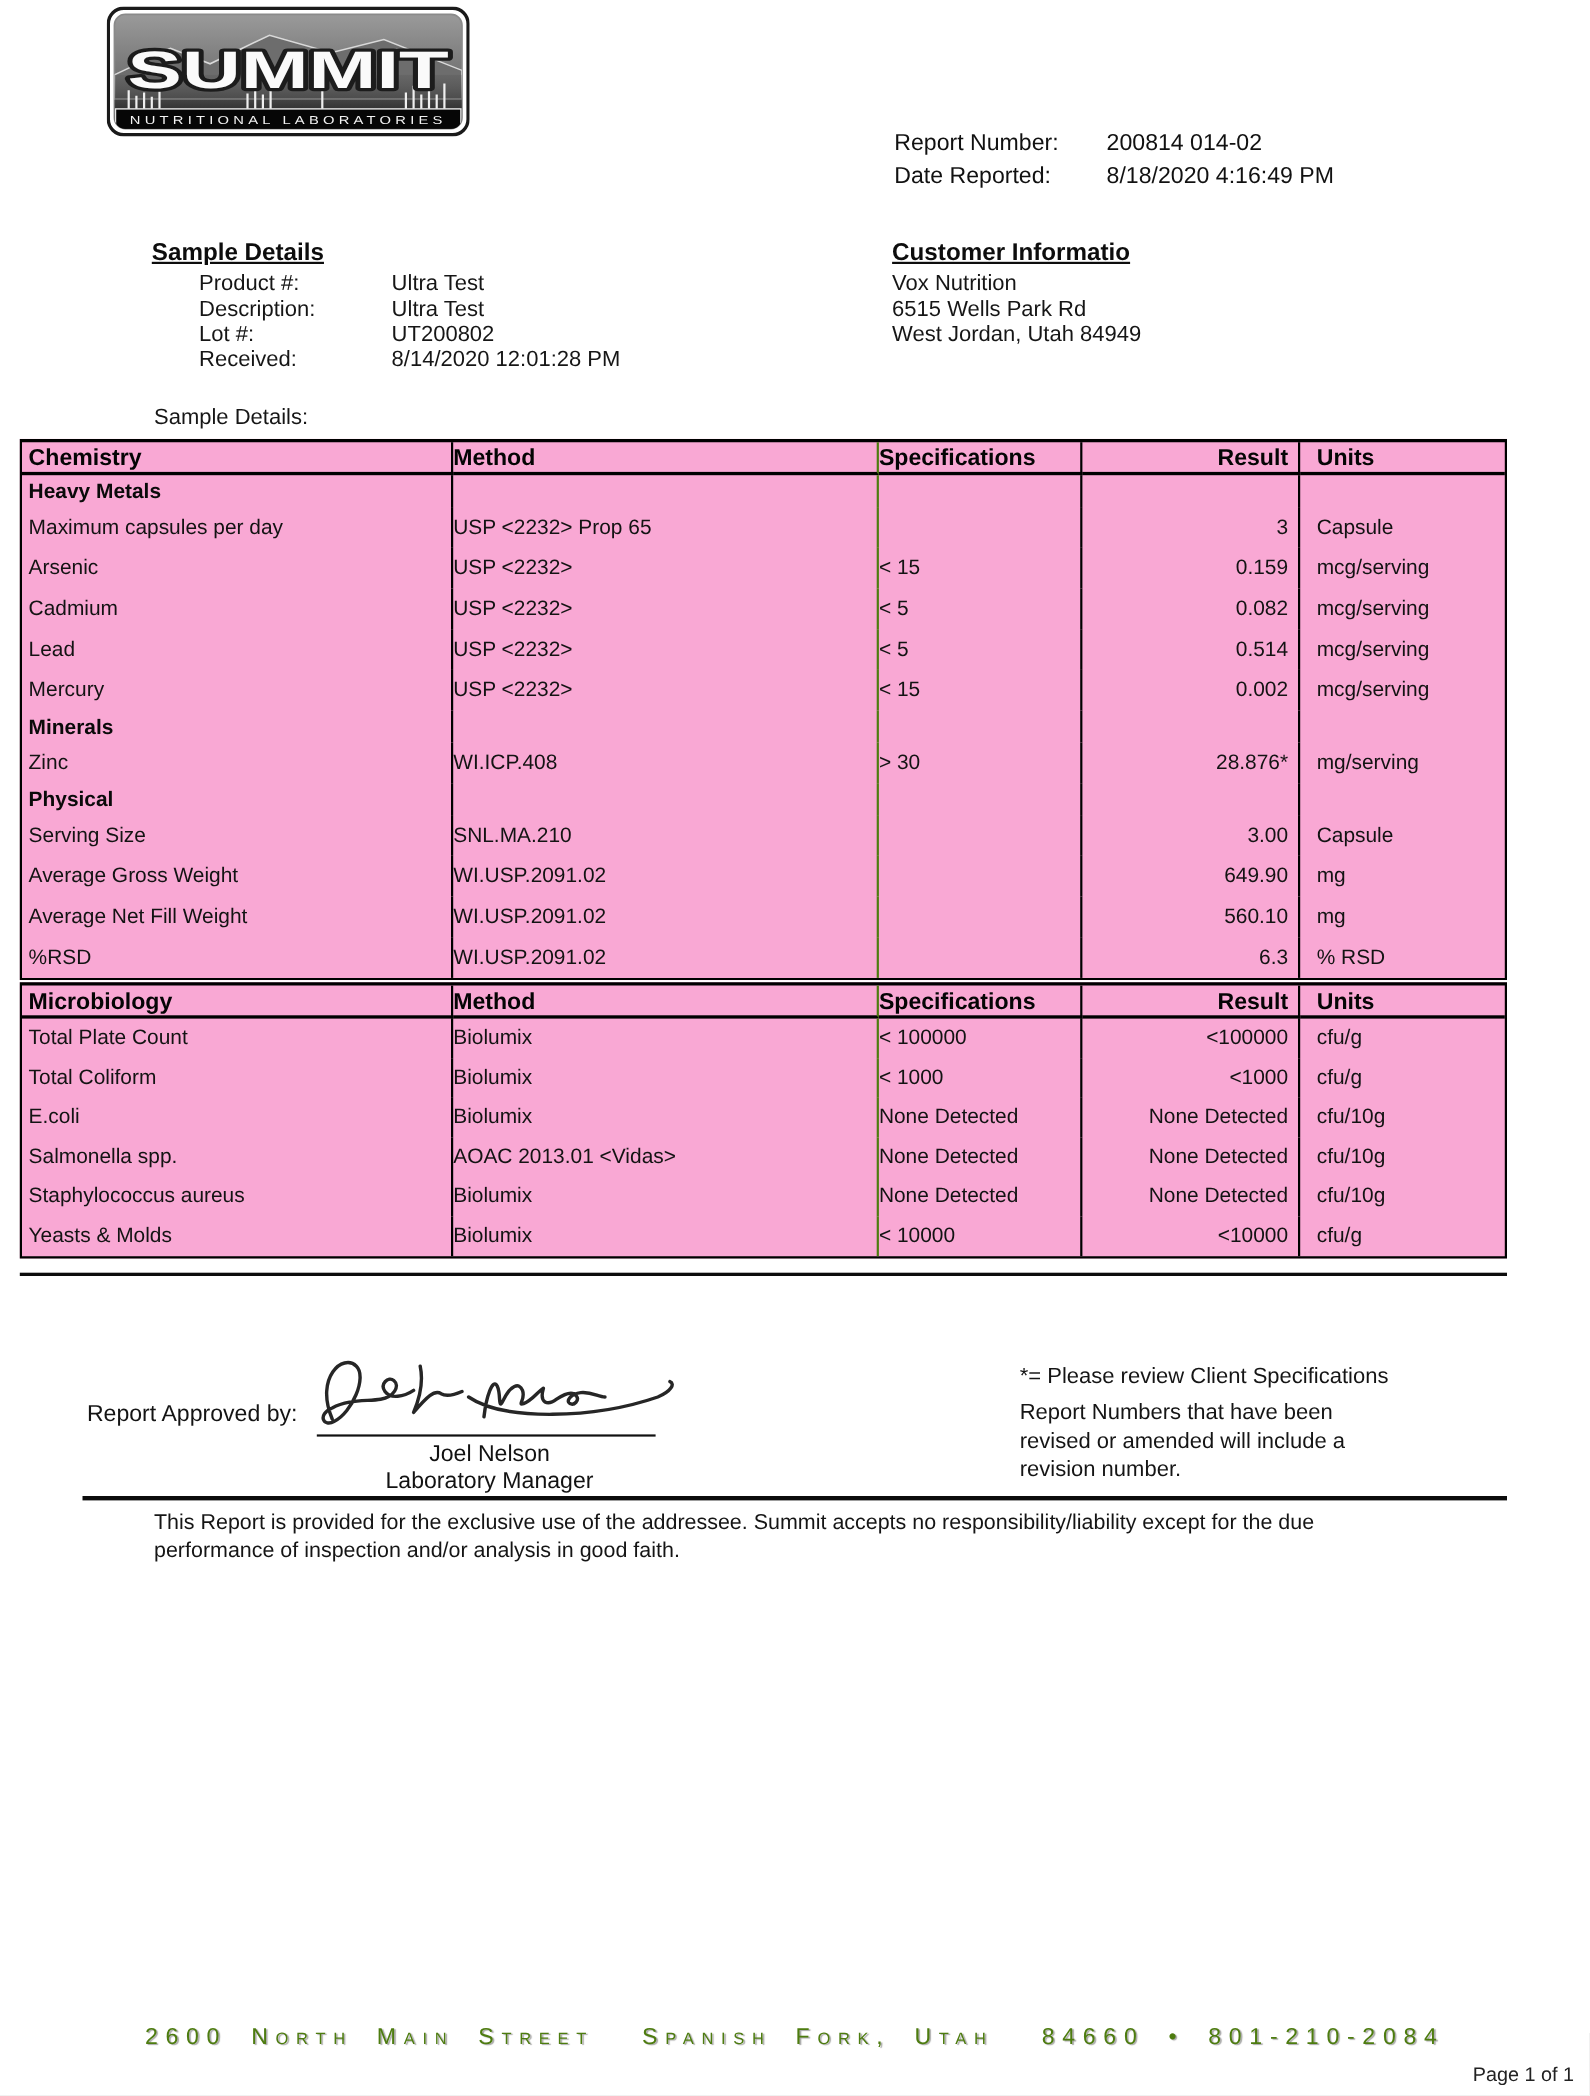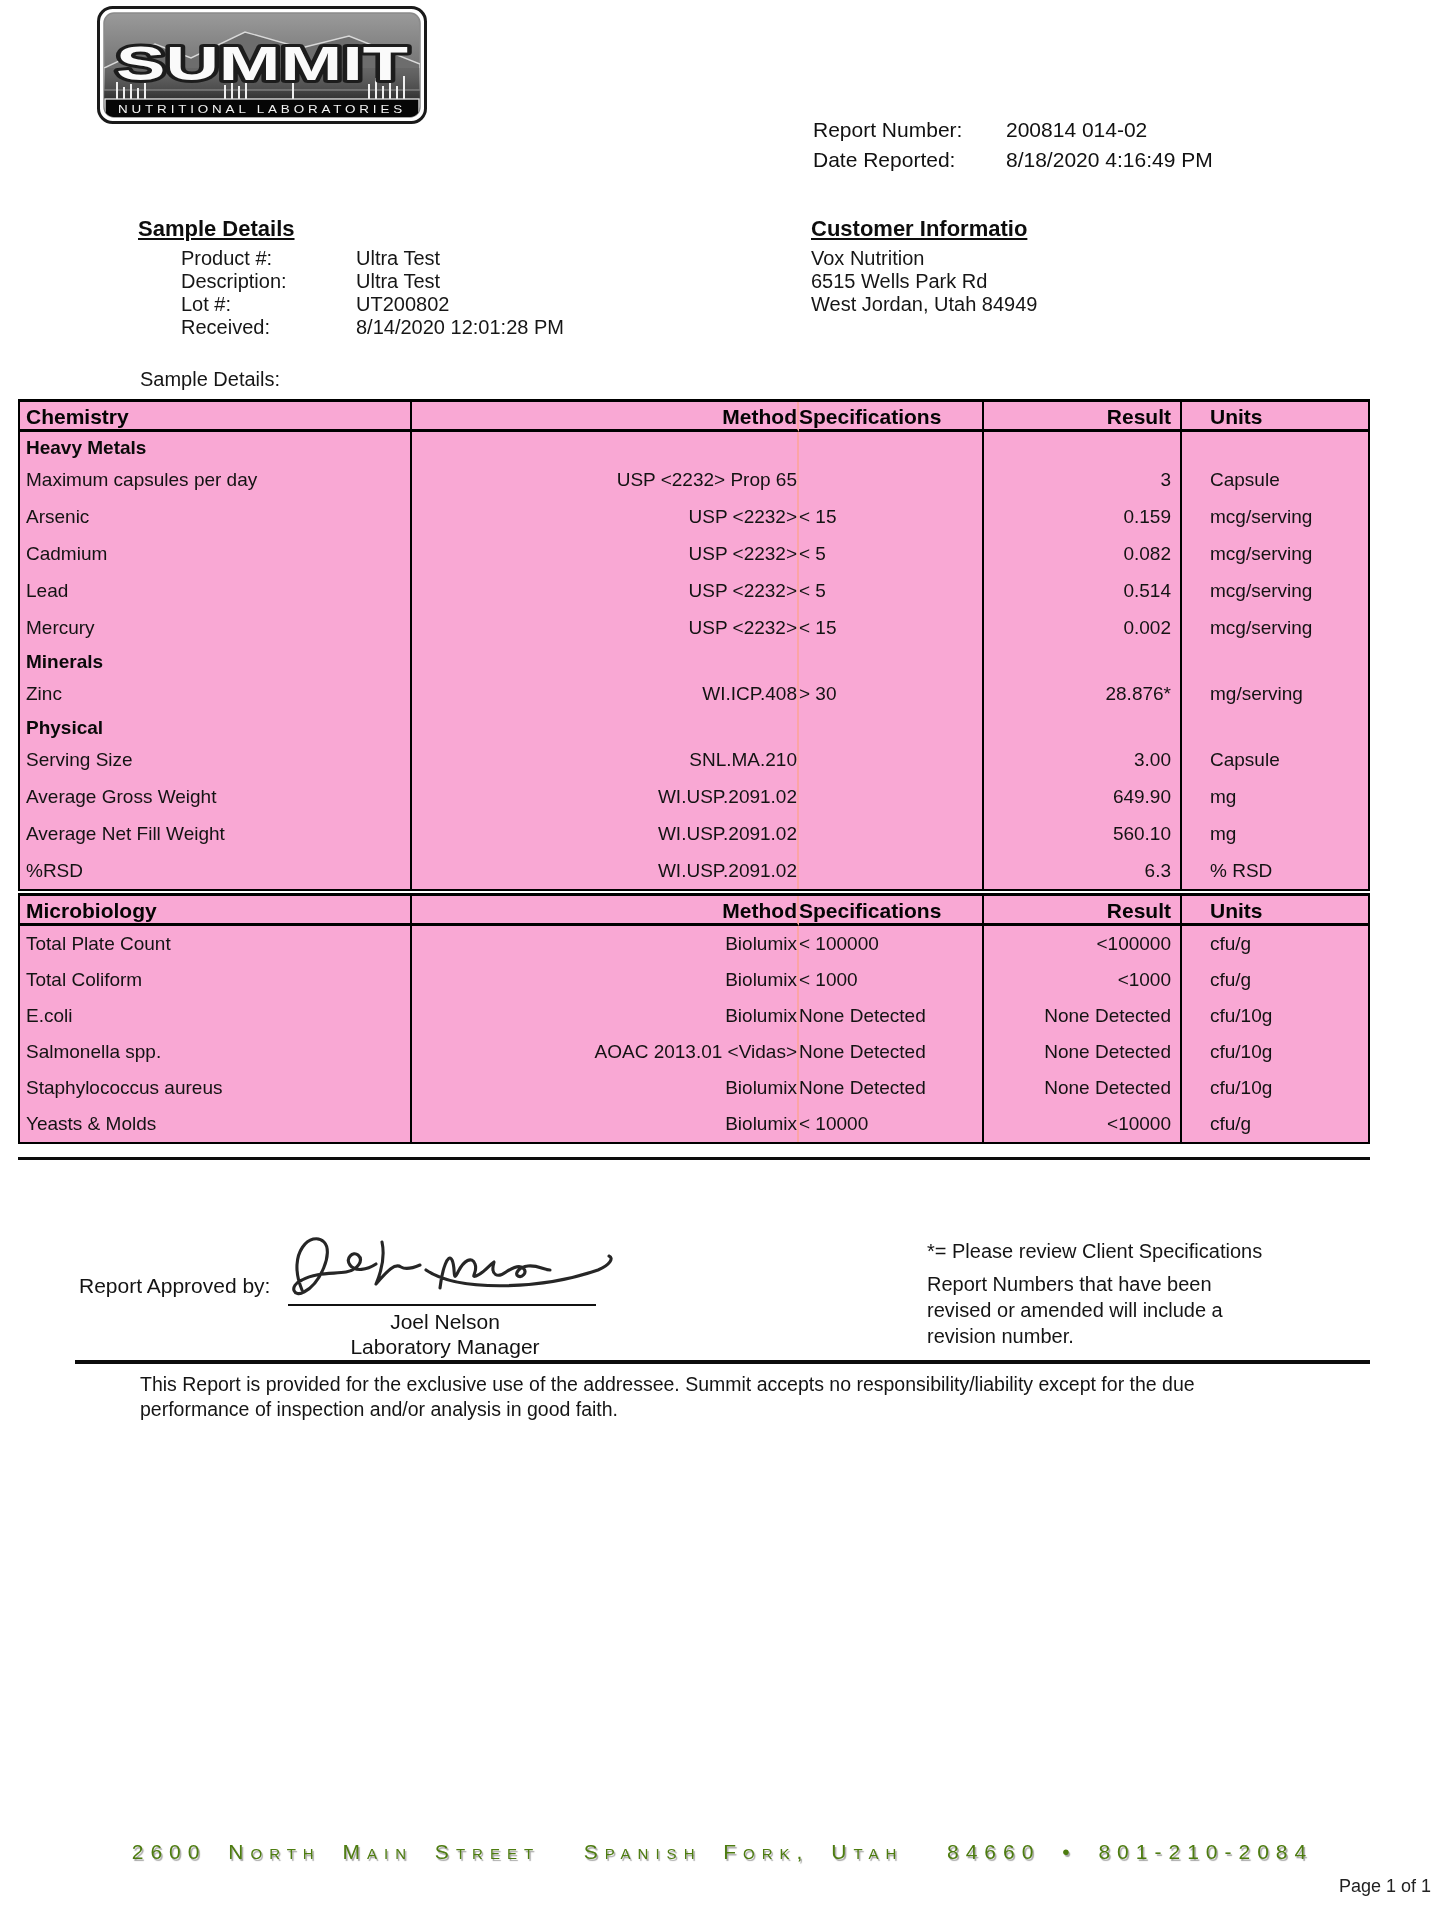--- a/index.html
+++ b/index.html
@@ -27,24 +27,24 @@
   .data-table{
     display:grid; grid-template-columns:392px 387px 185px 198px 186px;
     border:2px solid #000; border-top-width:3px; background:#f9a8d4; box-sizing:border-box; width:1352px;
   }
   .data-table > div{box-sizing:border-box; white-space:nowrap; overflow:hidden;}
   .hcell{font-weight:bold; font-size:21px; text-align:center; height:30px; line-height:29px; border-bottom:3px solid #000; color:#050505;}
   .cell{height:37px; line-height:37px; font-size:19px; color:#131313;}
   .micro .cell{height:36px; line-height:36px;}
   .cell.sec{height:29px; line-height:31px; font-weight:bold; color:#0a0a0a;}
   .c0{border-right:2px solid #000; text-align:left; padding-left:6px;}
-  .c1{border-right:2px solid #fca5a5; text-align:right;}
+  .c1{border-right:2px solid #4d7c0f; text-align:left;}
   .c2{border-right:2px solid #000; text-align:left;}
   .c3{border-right:2px solid #000; text-align:right; padding-right:9px;}
-  .c4{text-align:left; padding-left:28px;}
+  .c4{text-align:left; padding-left:15px;}
   .data-table.micro{border-top-width:3px; margin-top:2px;}
   .end-rule{height:3px; background:#0c0c0c; margin-top:13px;}
 
   
   .approve-label{font-size:21px; color:#141414;}
   .sig-line{height:2px; background:#111;}
   .sig-name{font-size:21px; color:#121212; text-align:center;}
   .sig-title{font-size:21px; color:#121212; text-align:center;}
   .footnote{font-size:20px; color:#151515;}
   .revision-note{font-size:20px; line-height:26px; color:#151515; white-space:pre-line;}

